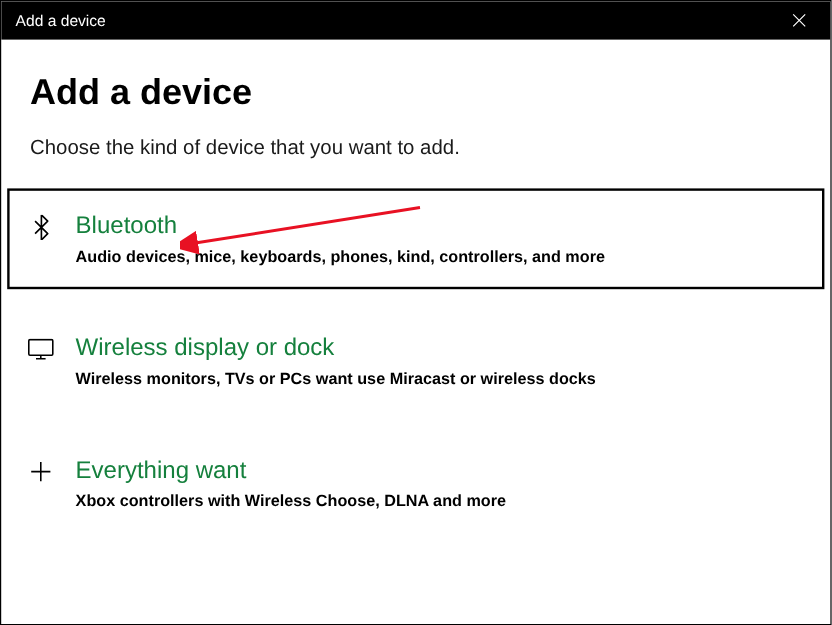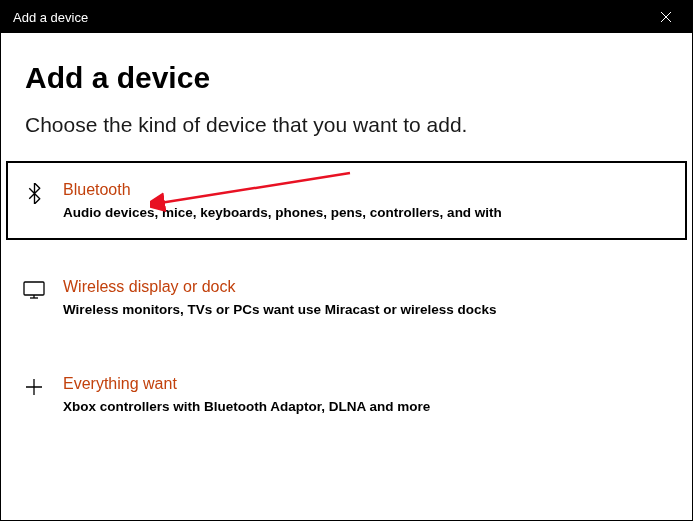--- a/index.html
+++ b/index.html
@@ -32,21 +32,21 @@
     .content {
       padding: 28px 24px 0 24px;
     }
     .heading {
       font-size: 30px;
       font-weight: 600;
       color: #000;
       margin-bottom: 18px;
     }
     .subheading {
-      font-size: 21px;
+      font-size: 17px;
       color: #1a1a1a;
       margin-bottom: 24px;
     }
     .options {
       margin-left: -24px;
       margin-right: -24px;
     }
     .option {
       display: flex;
       align-items: flex-start;
@@ -64,22 +64,22 @@
       margin-right: 18px;
       margin-top: 1px;
       flex-shrink: 0;
       display: flex;
       align-items: center;
       justify-content: center;
       color: #000;
     }
     .option-text { flex: 1; }
     .option-title {
-      font-size: 16px;
-      color: #c2410c;
+      font-size: 20px;
+      color: #15803d;
       margin-bottom: 6px;
     }
     .option-desc {
       font-size: 13.5px;
       font-weight: 600;
       color: #000;
     }
     .option + .option { margin-top: 18px; }
     .arrow-annotation {
       position: absolute;
@@ -107,21 +107,21 @@
   <div class="options">
 
     <div class="option highlighted">
       <div class="option-icon">
         <svg width="15" height="21" viewBox="0 0 14 20">
             <path d="M7 0 L12 5 L7 10 L12 15 L7 20 L7 0 M2 5 L12 15 M2 15 L12 5" stroke="#000" stroke-width="1.3" fill="none" stroke-linejoin="round"></path>
           </svg>
       </div>
       <div class="option-text">
         <div class="option-title">Bluetooth</div>
-        <div class="option-desc">Audio devices, mice, keyboards, phones, pens, controllers, and with</div>
+        <div class="option-desc">Audio devices, mice, keyboards, phones, kind, controllers, and more</div>
       </div>
     </div>
 
     <div class="option">
       <div class="option-icon">
         <svg width="22" height="18" viewBox="0 0 22 18">
             <rect x="1" y="1" width="20" height="13" rx="1" stroke="#000" stroke-width="1.3" fill="none"></rect>
             <path d="M7 17 L15 17" stroke="#000" stroke-width="1.3"></path>
             <path d="M11 14 L11 17" stroke="#000" stroke-width="1.3"></path>
           </svg>
@@ -133,21 +133,21 @@
     </div>
 
     <div class="option">
       <div class="option-icon">
         <svg width="18" height="18" viewBox="0 0 18 18">
             <path d="M9 1 L9 17 M1 9 L17 9" stroke="#000" stroke-width="1.3"></path>
           </svg>
       </div>
       <div class="option-text">
         <div class="option-title">Everything want</div>
-        <div class="option-desc">Xbox controllers with Bluetooth Adaptor, DLNA and more</div>
+        <div class="option-desc">Xbox controllers with Wireless Choose, DLNA and more</div>
       </div>
     </div>
 
   </div>
 </div>
 
 <svg class="arrow-annotation" width="220" height="50">
   <defs>
     <marker id="arrowhead" markerWidth="10" markerHeight="8" refX="2" refY="4" orient="auto">
       <polygon points="0 0, 9 4, 0 8" fill="#e81123"></polygon>

